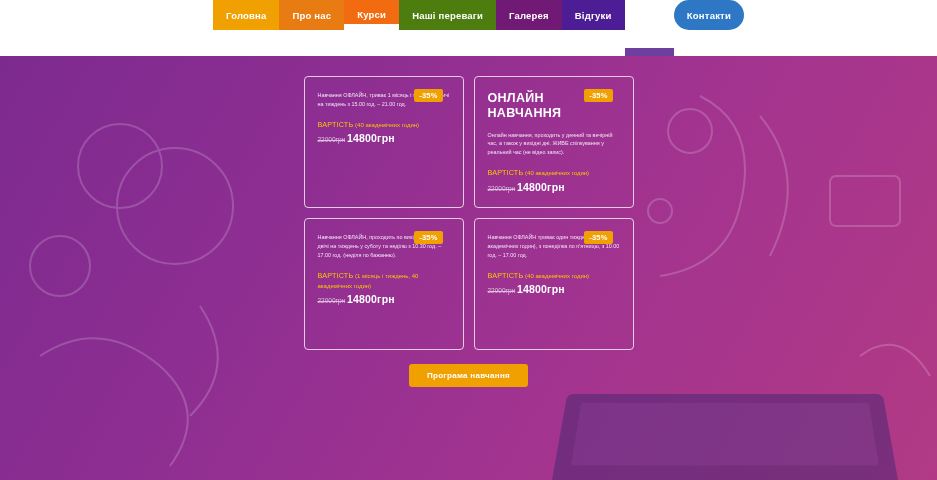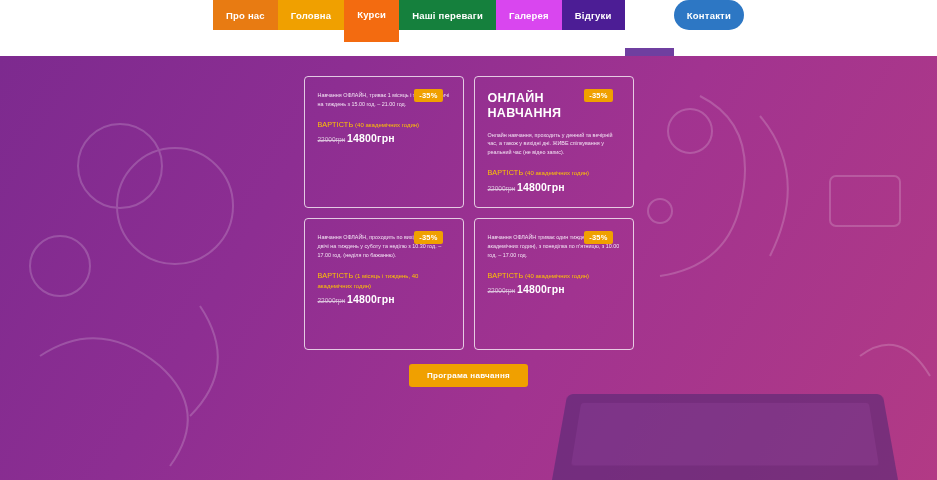--- a/index.html
+++ b/index.html
@@ -32,23 +32,23 @@
     padding: 0 13px;
     color: #ffffff;
     font-size: 9.5px;
     font-weight: 700;
     letter-spacing: .2px;
     white-space: nowrap;
     cursor: pointer;
   }
   .nav-item.n0 { background: #f0a000; }
   .nav-item.n1 { background: #e87b12; }
-  .nav-item.n2 { background: #f36b10; height: 42px; align-items: flex-start; padding-top: 9px; }
-  .nav-item.n3 { background: #15803d; }
-  .nav-item.n4 { background: #d946ef; }
+  .nav-item.n2 { background: #f36b10; height: 24px; align-items: flex-start; padding-top: 9px; }
+  .nav-item.n3 { background: #4d7c0f; }
+  .nav-item.n4 { background: #701a75; }
   .nav-item.n5 { background: #4c1d95; }
   .nav-item.n6 { background: #6f3fa0; margin-top: 48px; }
   .nav-item.n7 { background: #2d77c4; border-radius: 15px; }
 
   .white-strip {
     height: 26px;
     background: #ffffff;
   }
 
   
@@ -188,25 +188,25 @@
     border: none;
     cursor: pointer;
     letter-spacing: .3px;
   }
 </style>
 </head>
 <body>
 
 <div class="topbar">
   <nav class="nav">
+    <div class="nav-item n0">
+        <span>Головна</span>
+      </div>
     <div class="nav-item n1">
         <span>Про нас</span>
-      </div>
-    <div class="nav-item n0">
-        <span>Головна</span>
       </div>
     <div class="nav-item n2">
         <span>Курси</span>
       </div>
     <div class="nav-item n3">
         <span>Наші переваги</span>
       </div>
     <div class="nav-item n4">
         <span>Галерея</span>
       </div>

